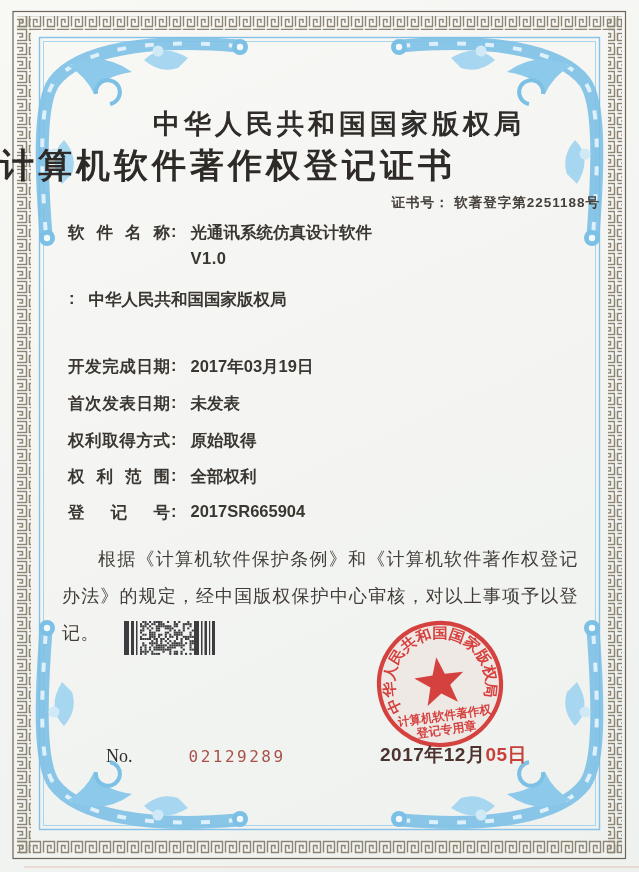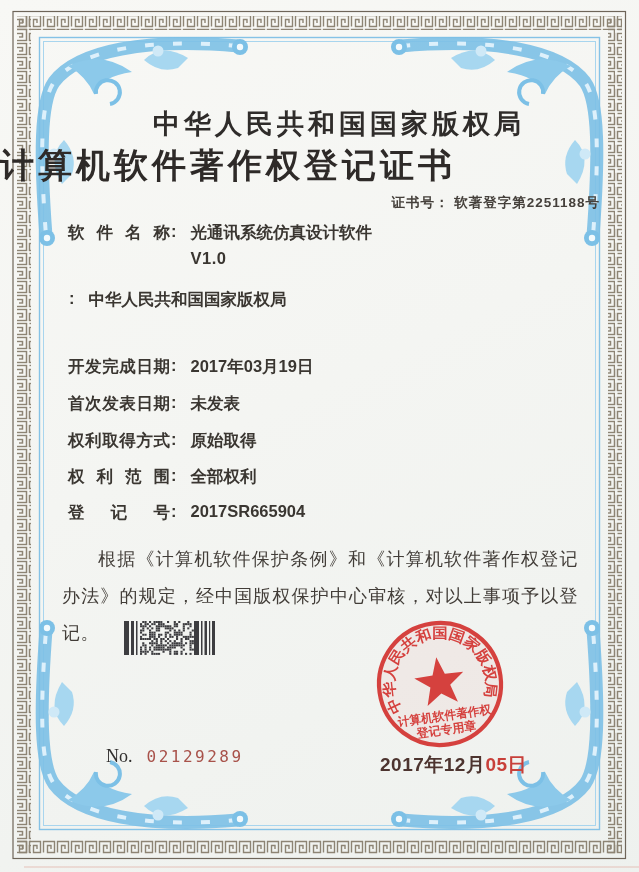--- a/index.html
+++ b/index.html
@@ -29,25 +29,25 @@
 
   .statement{position:absolute;left:62px;top:541px;width:516px;margin:0;
         font-family:"Liberation Serif","DejaVu Serif",serif;
         font-size:18px;line-height:37px;color:#423d38;text-align:justify;
         text-indent:2em;letter-spacing:.5px;font-weight:500;}
 
   .bc{position:absolute;left:124px;top:620px;}
 
   .sealwrap{position:absolute;left:370px;top:614px;width:150px;height:140px;}
   .sealdate{position:absolute;left:380px;top:742px;width:160px;
-        font-size:19px;font-weight:bold;letter-spacing:.5px;white-space:nowrap;margin-top:10px;}
+        font-size:19px;font-weight:bold;letter-spacing:.5px;white-space:nowrap;}
   .sealdate .dk{color:#4d342f;}
   .sealdate .rd{color:#c8403a;}
 
-  .serial{position:absolute;left:106px;top:746px;display:flex;align-items:baseline;}
+  .serial{position:absolute;left:106px;top:746px;display:flex;align-items:baseline;gap:42px;}
   .serial .nolab{font-family:"Liberation Serif","DejaVu Serif",serif;
         font-size:18px;color:#302e2d;}
   .serial .nonum{margin-left:14px;font-family:"DejaVu Sans Mono","Liberation Mono",monospace;
         font-size:16px;letter-spacing:2.5px;color:#a8524a;}
 </style>
 </head>
 <body>
 
 <div class="page">
 

